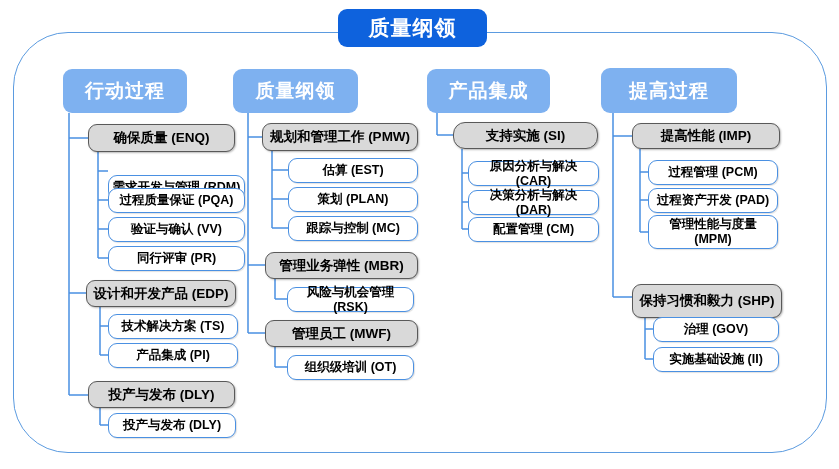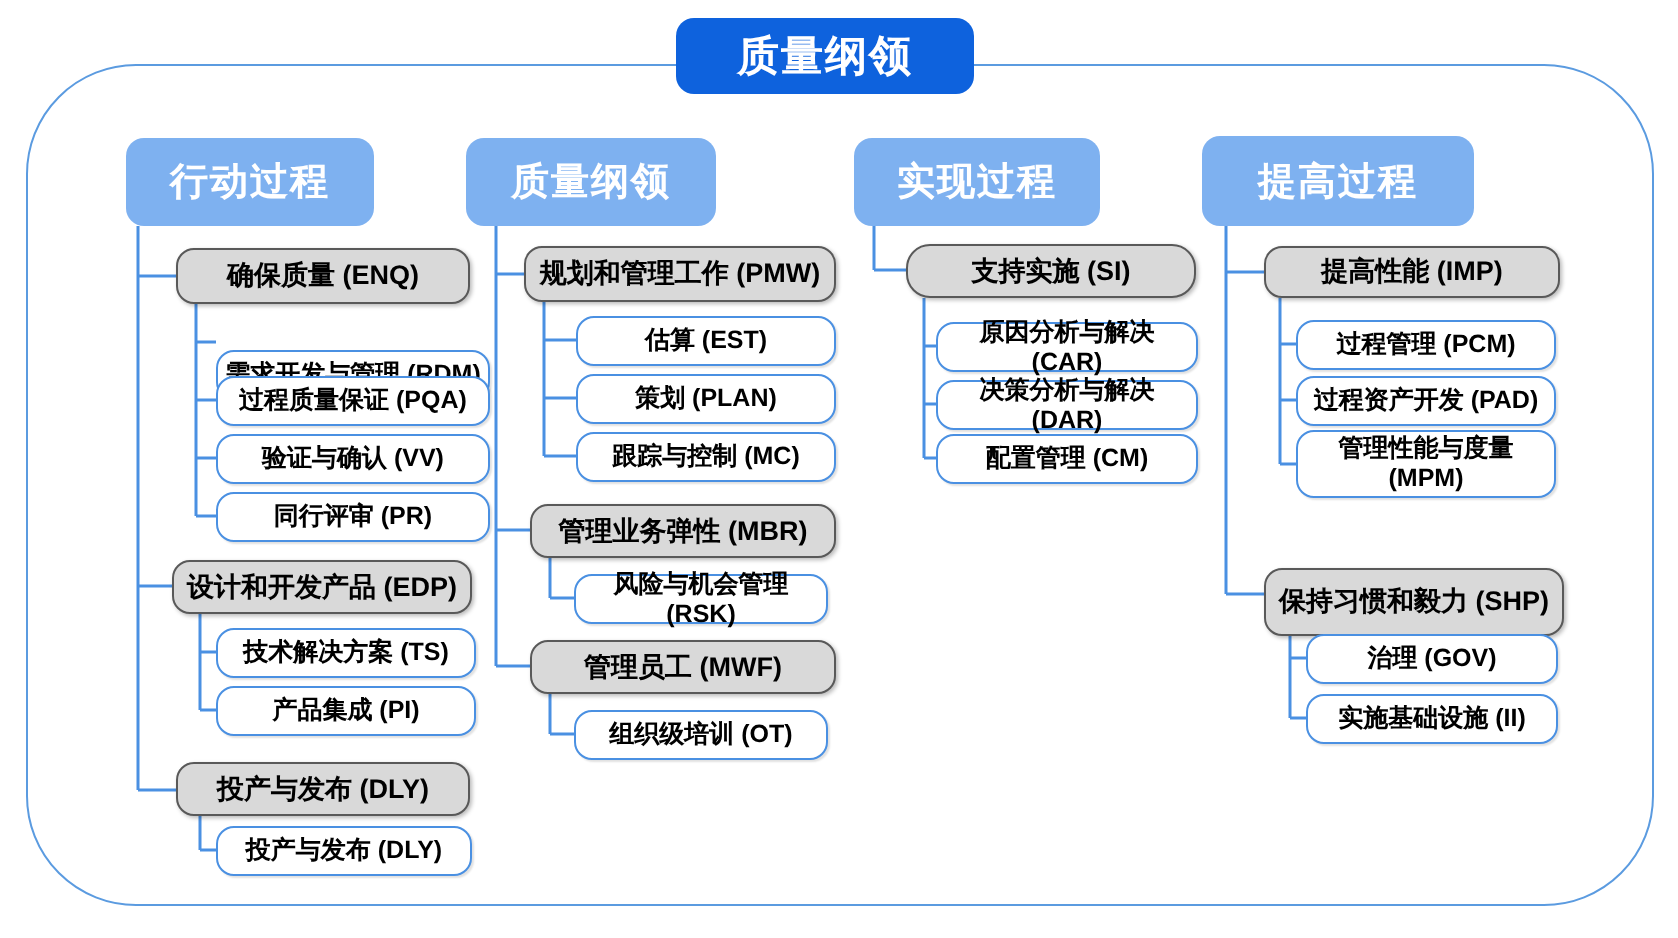--- a/index.html
+++ b/index.html
@@ -61,21 +61,21 @@
       <path d="M613 113 V297 M613 136 H632 M613 297 H632"></path>
       <path d="M640 149 V232 M640 172 H648 M640 200 H648 M640 232 H648"></path>
       <path d="M645 311 V359 M645 329 H653 M645 359 H653"></path>
     </g>
   </svg>
 
   <div class="box title" style="left:338px;top:9px;width:149px;height:38px;">质量纲领</div>
 
   <div class="box header" style="left:63px;top:69px;width:124px;height:44px;">行动过程</div>
   <div class="box header" style="left:233px;top:69px;width:125px;height:44px;">质量纲领</div>
-  <div class="box header" style="left:427px;top:69px;width:123px;height:44px;">实现过程</div>
+  <div class="box header" style="left:427px;top:69px;width:123px;height:44px;">产品集成</div>
   <div class="box header" style="left:601px;top:68px;width:136px;height:45px;">提高过程</div>
 
   <div class="box gray" style="left:88px;top:124px;width:147px;height:28px;">确保质量 (ENQ)</div>
   <div class="box leaf" style="left:108px;top:159px;width:137px;height:25px;margin-top:16px;">需求开发与管理 (RDM)</div>
   <div class="box leaf" style="left:108px;top:188px;width:137px;height:25px;">过程质量保证 (PQA)</div>
   <div class="box leaf" style="left:108px;top:217px;width:137px;height:25px;">验证与确认 (VV)</div>
   <div class="box leaf" style="left:108px;top:246px;width:137px;height:25px;">同行评审 (PR)</div>
   <div class="box gray" style="left:86px;top:280px;width:150px;height:27px;">设计和开发产品 (EDP)</div>
   <div class="box leaf" style="left:108px;top:314px;width:130px;height:25px;">技术解决方案 (TS)</div>
   <div class="box leaf" style="left:108px;top:343px;width:130px;height:25px;">产品集成 (PI)</div>

